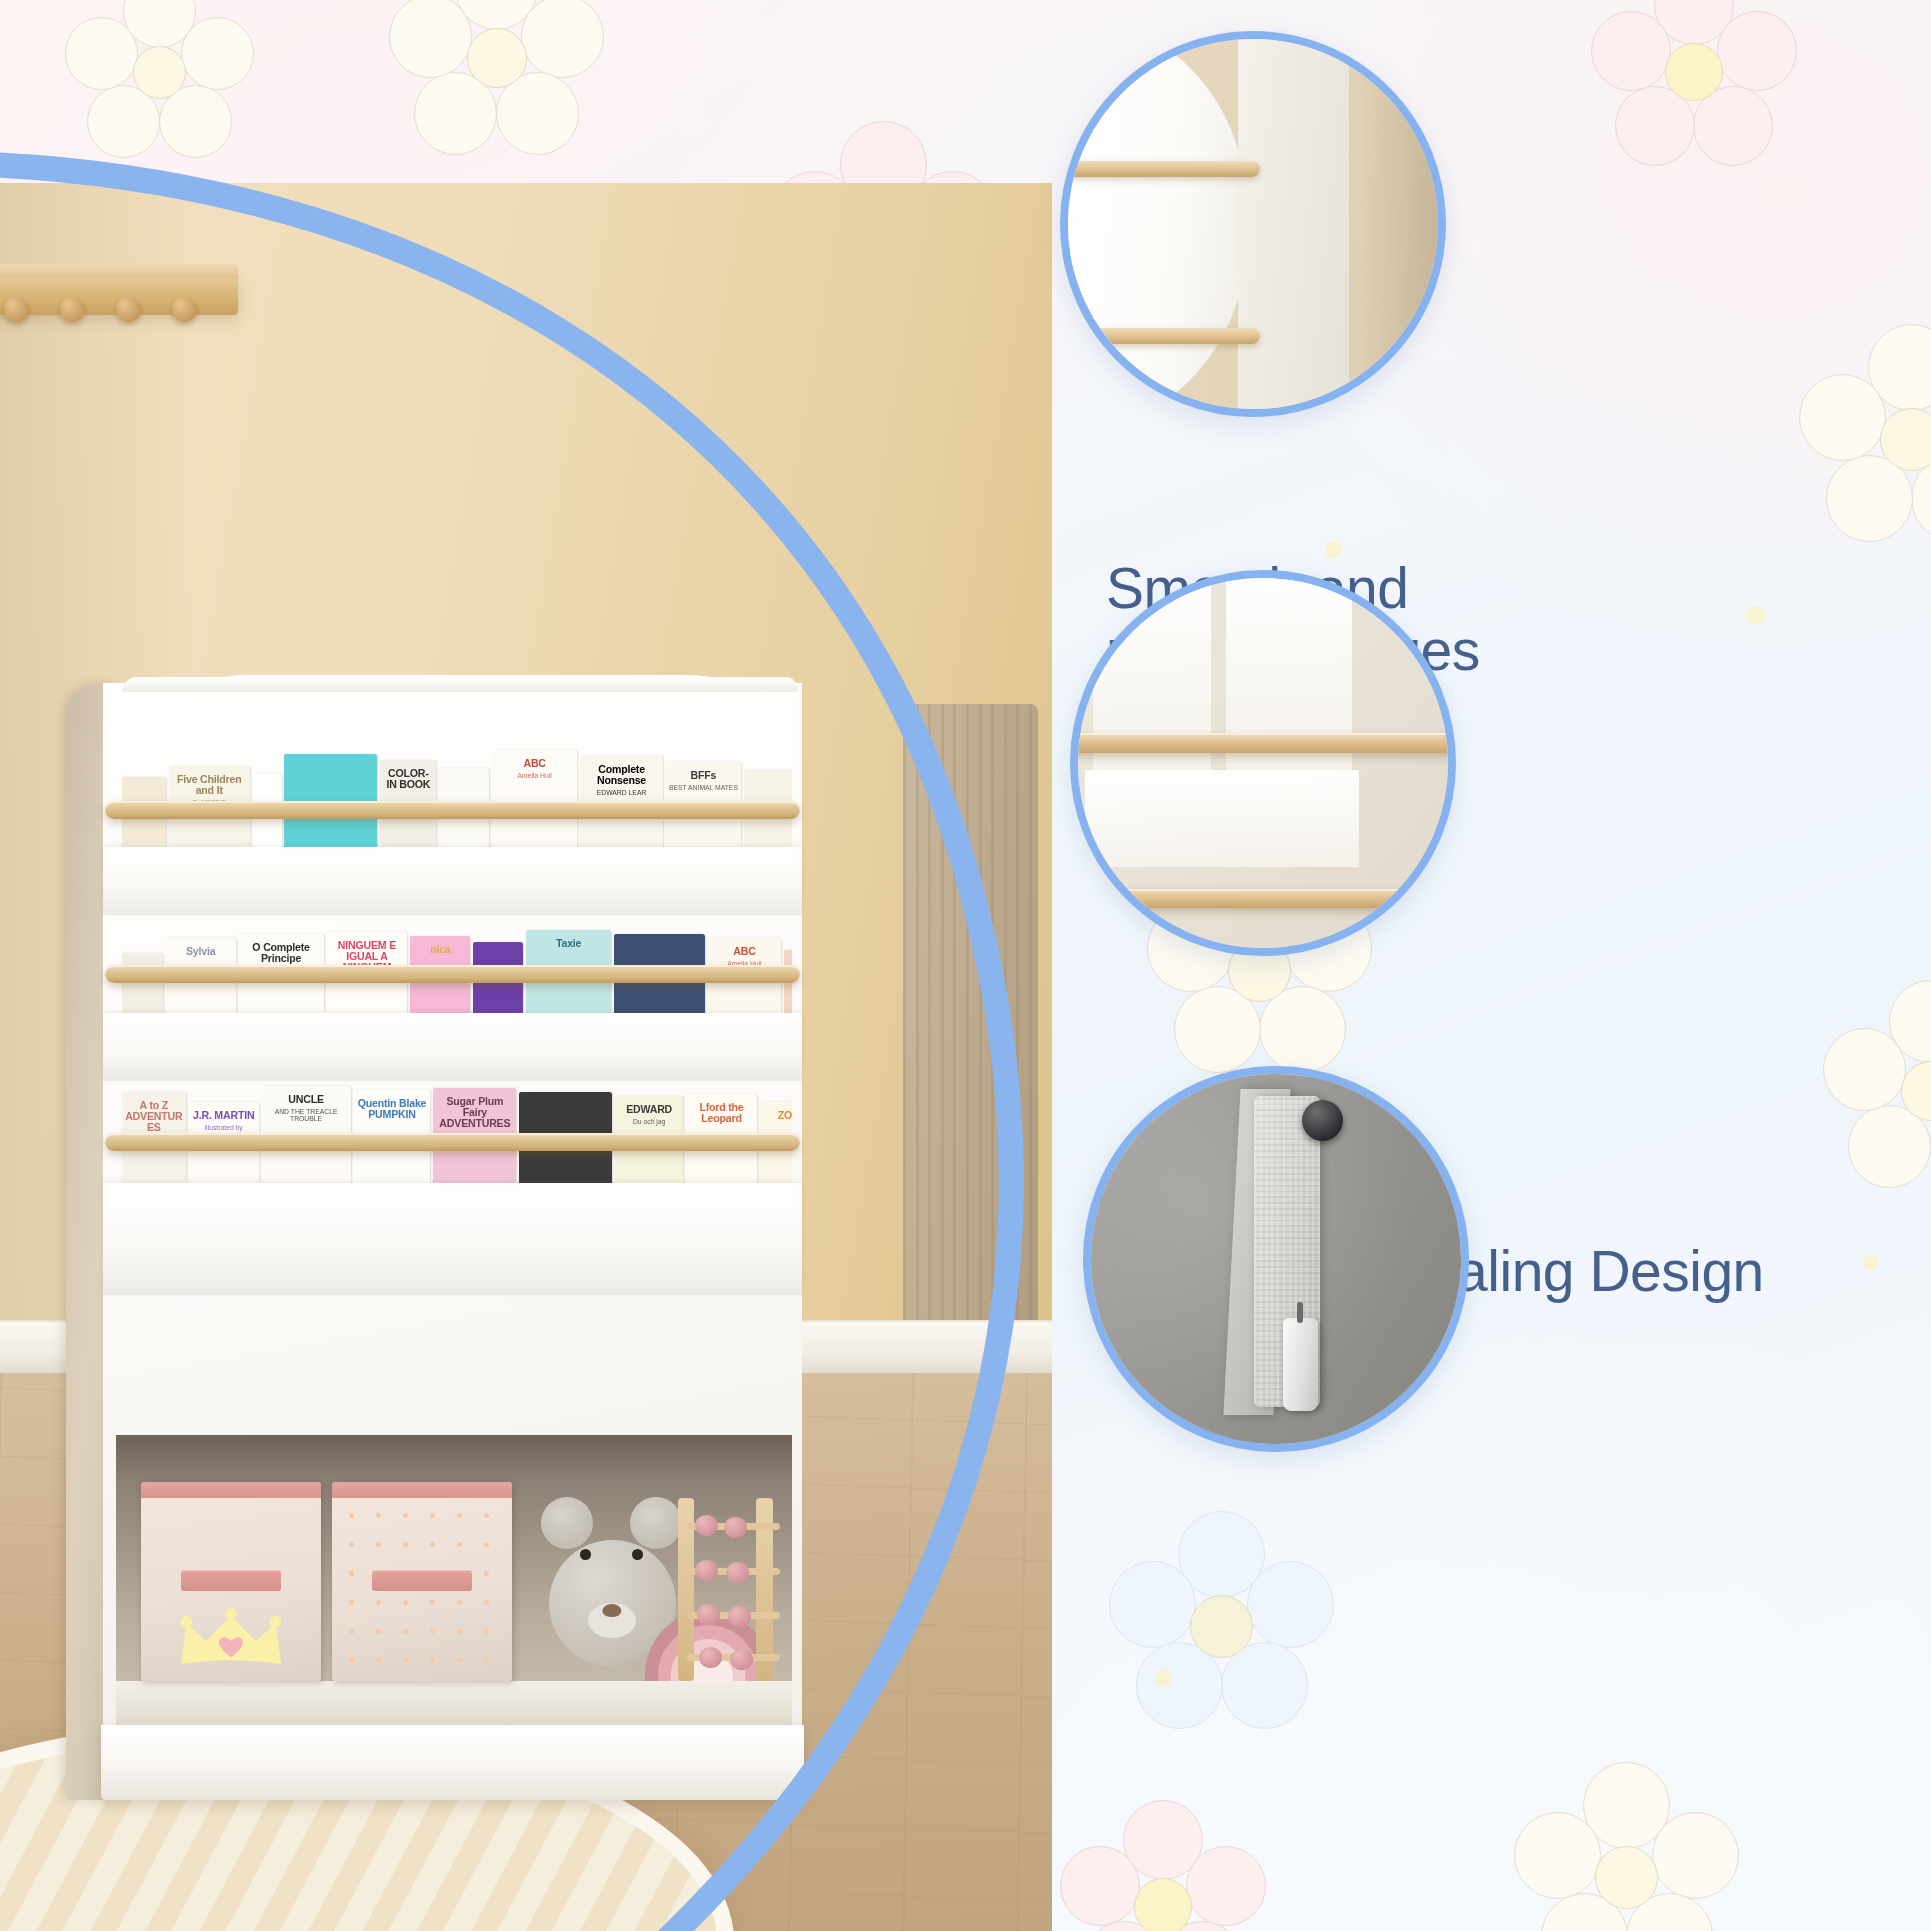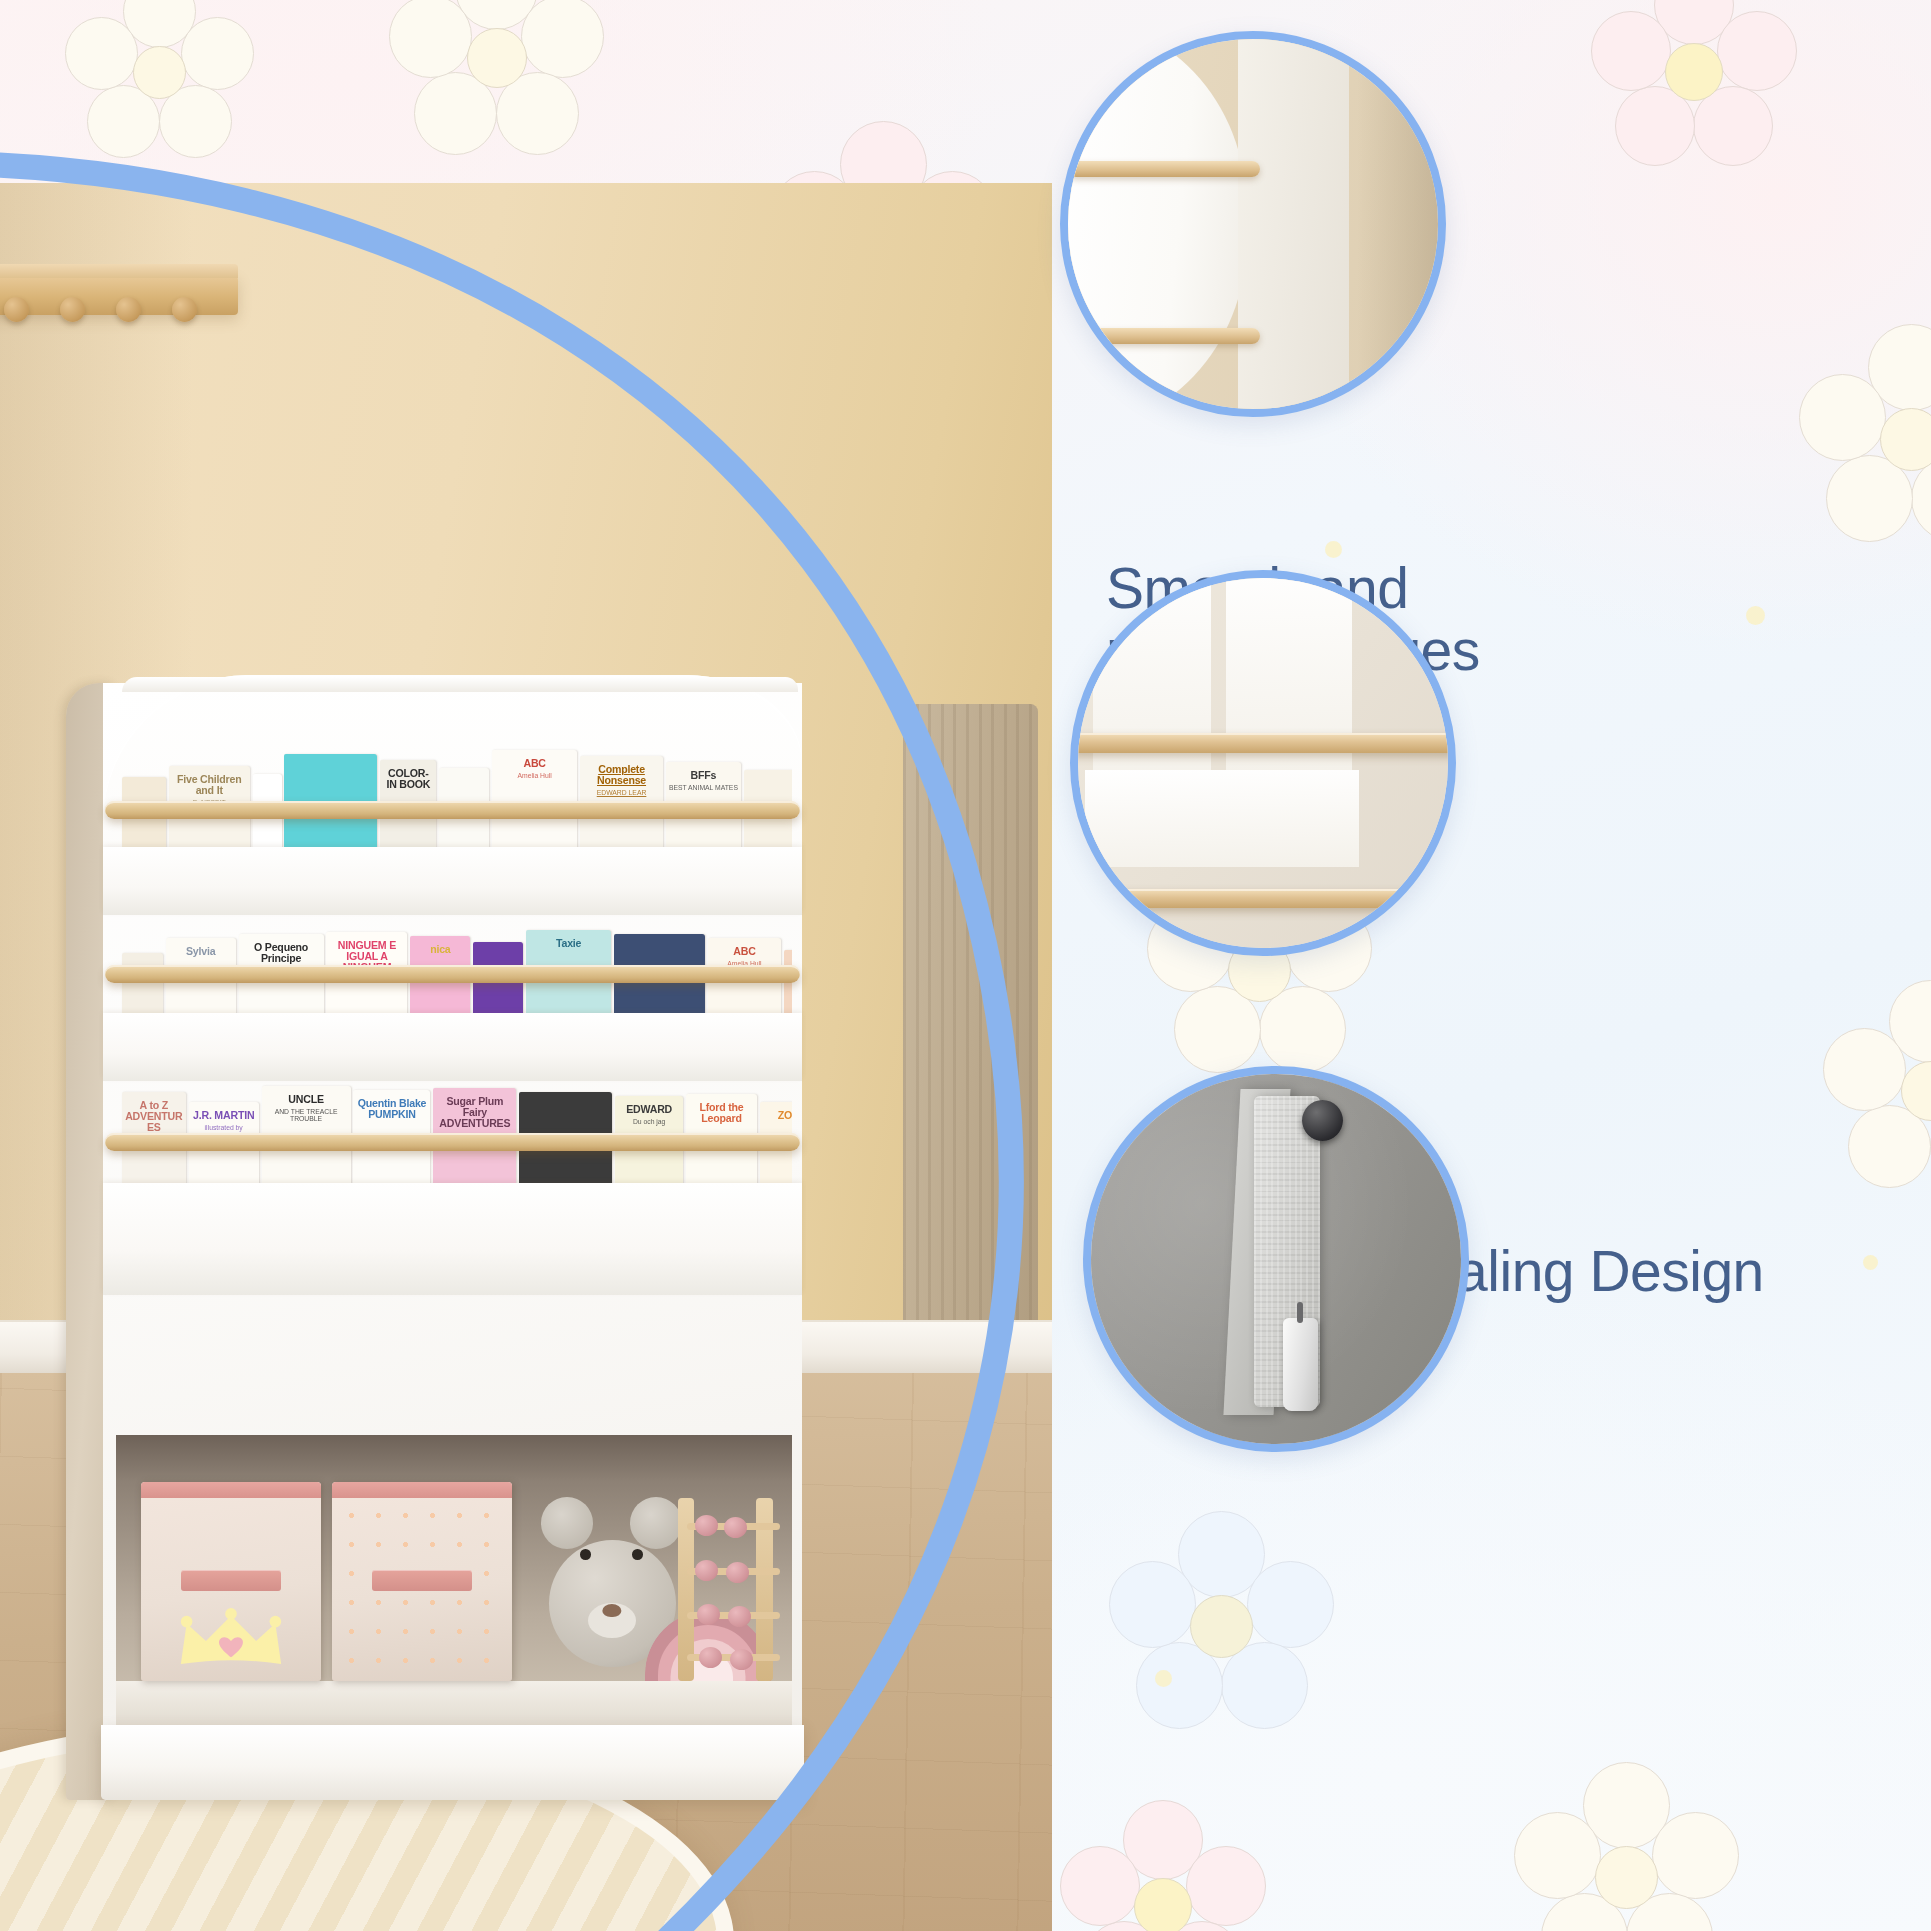--- a/index.html
+++ b/index.html
@@ -467,42 +467,42 @@
             <div class="bk" style="width: 29px; height: 127px; background: rgb(255, 255, 255); color: rgb(136, 136, 136);"></div>
             <div class="bk" style="width: 93px; height: 147px; background: rgb(95, 210, 216); color: rgb(255, 255, 255);"></div>
             <div class="bk" style="width: 56px; height: 141px; background: rgb(242, 239, 230); color: rgb(47, 47, 47);">
               <div class="bt">COLOR-IN BOOK</div>
             </div>
             <div class="bk" style="width: 50px; height: 133px; background: rgb(251, 250, 245); color: rgb(85, 85, 85);"></div>
             <div class="bk" style="width: 85px; height: 151px; background: rgb(253, 251, 246); color: rgb(200, 72, 60);">
               <div class="bt">ABC</div>
               <div class="bs">Amelia Hull</div>
             </div>
-            <div class="bk" style="width: 83px; height: 145px; background: rgb(249, 246, 238); color: #a16207; text-decoration: underline;">
+            <div class="bk" style="width: 83px; height: 145px; background: rgb(249, 246, 238); color: #000000;">
               <div class="bt">Complete Nonsense</div>
               <div class="bs">EDWARD LEAR</div>
             </div>
             <div class="bk" style="width: 75px; height: 139px; background: rgb(251, 248, 240); color: rgb(58, 58, 58);">
               <div class="bt">BFFs</div>
               <div class="bs">BEST ANIMAL MATES</div>
             </div>
             <div class="bk" style="width: 68px; height: 131px; background: rgb(247, 242, 230); color: rgb(106, 122, 136);"></div>
           </div>
       </div>
       <div class="tier-front" style="top:336px; height:68px;"></div>
       <div class="rail" style="left:39px; top:290px; width:695px;"></div>
 
       <div class="tier" id="tier-2" style="top:402px; height:166px;">
         <div class="tier-books">
             <div class="bk" style="width: 41px; height: 126px; background: rgb(244, 239, 228); color: rgb(135, 150, 165);"></div>
             <div class="bk" style="width: 70px; height: 141px; background: rgb(253, 251, 245); color: rgb(138, 150, 168);">
               <div class="bt">Sylvia</div>
             </div>
             <div class="bk" style="width: 85px; height: 145px; background: rgb(253, 252, 247); color: rgb(45, 45, 45);">
-              <div class="bt">O Pequeno Principe</div>
+              <div class="bt">O Complete Principe</div>
             </div>
             <div class="bk" style="width: 81px; height: 147px; background: rgb(255, 253, 248); color: rgb(224, 67, 106);">
               <div class="bt">NINGUEM E IGUAL A NINGUEM</div>
             </div>
             <div class="bk" style="width: 60px; height: 143px; background: rgb(245, 184, 214); color: rgb(216, 180, 58);">
               <div class="bt">nica</div>
             </div>
             <div class="bk" style="width: 50px; height: 137px; background: rgb(109, 63, 168); color: rgb(255, 226, 74);"></div>
             <div class="bk" style="width: 85px; height: 149px; background: rgb(191, 230, 228); color: rgb(43, 111, 134);">
               <div class="bt">Taxie</div>

